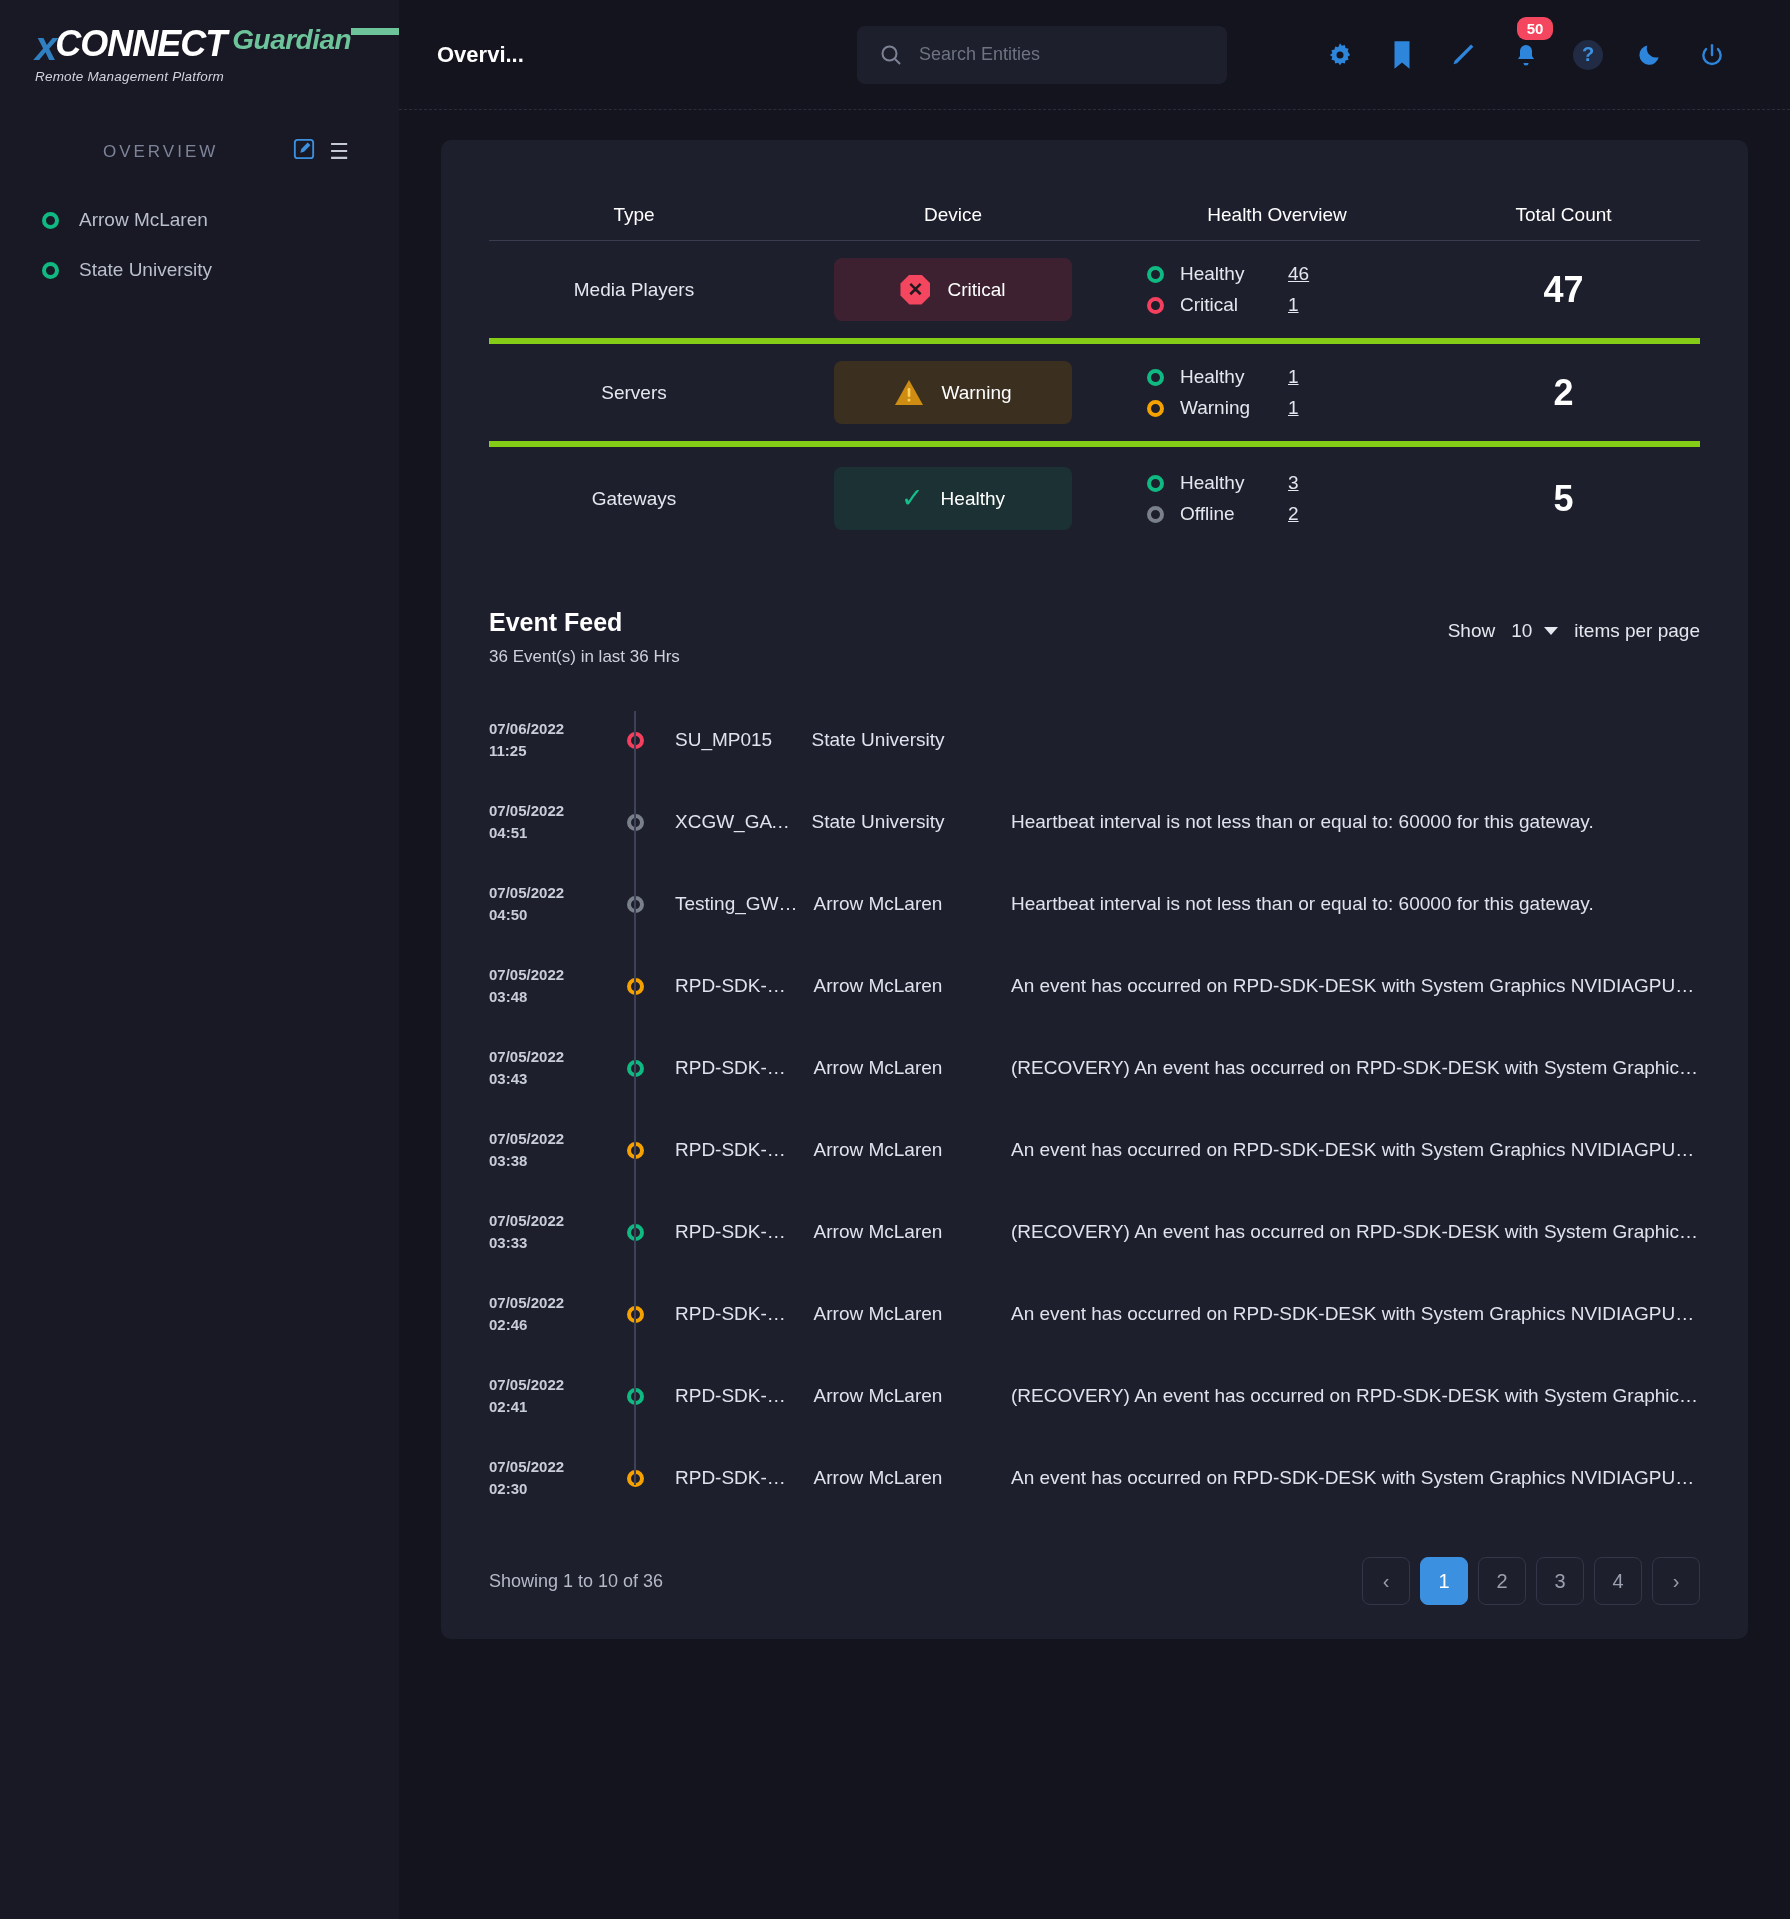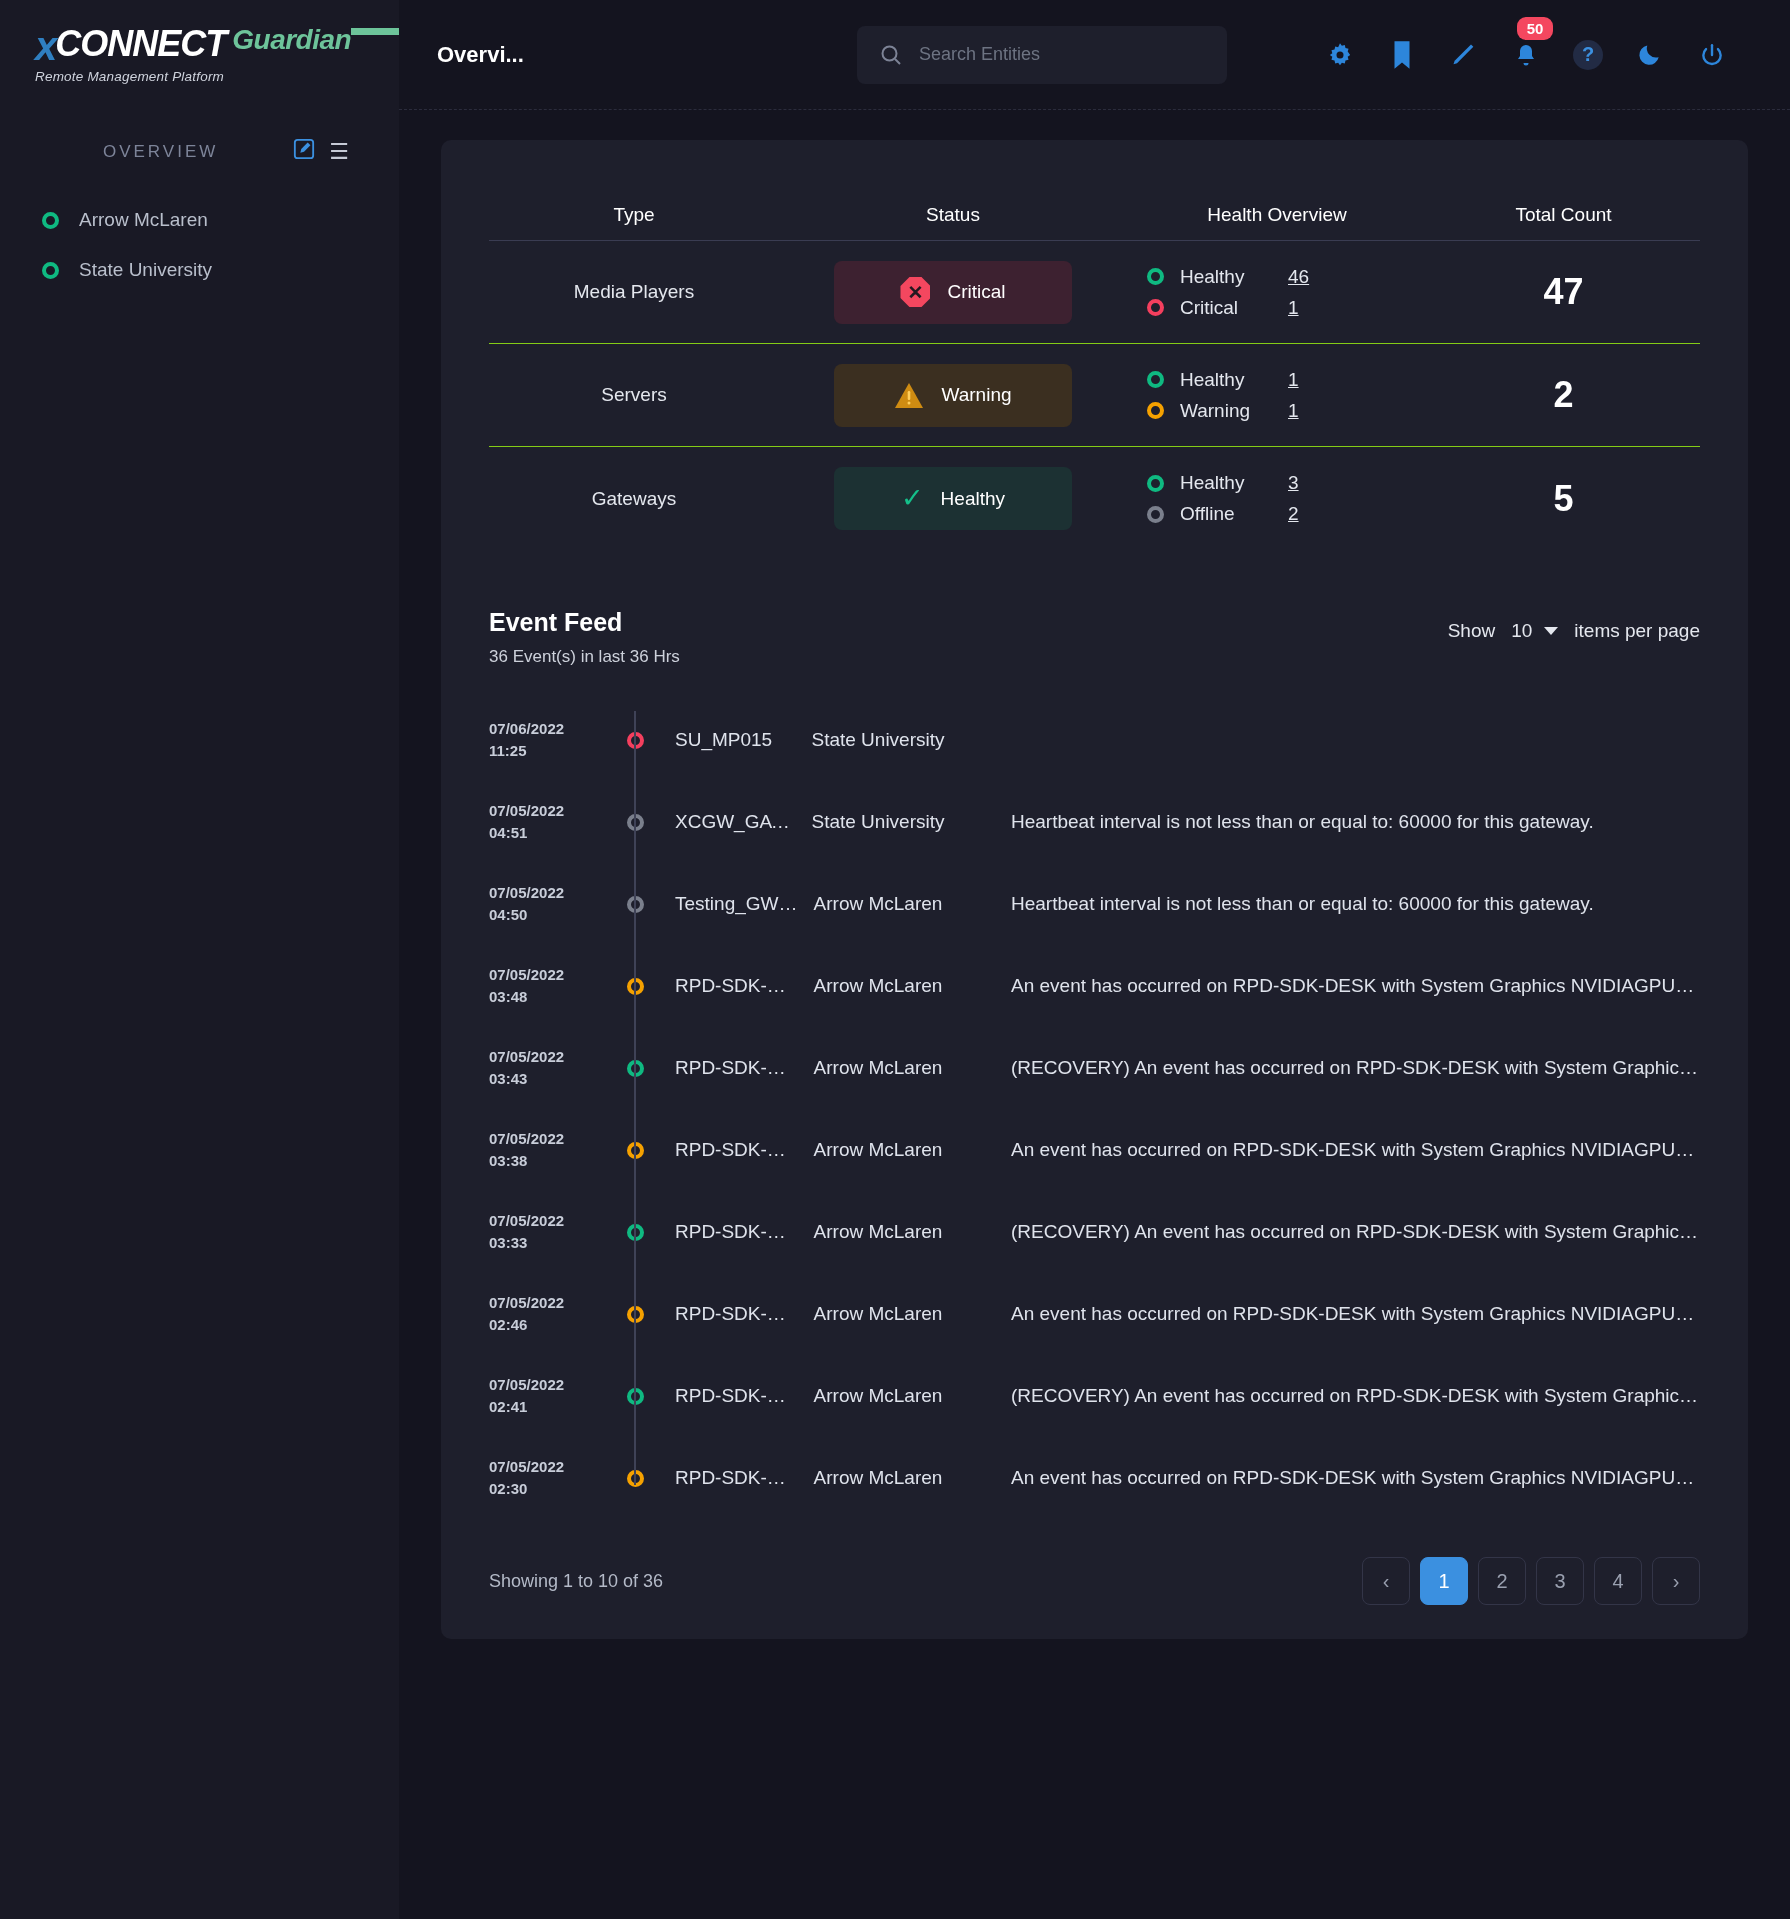--- a/index.html
+++ b/index.html
@@ -97,21 +97,21 @@
     width: 58px; height: 58px; border-radius: 9px;
     display: flex; align-items: center; justify-content: center; cursor: pointer;
   }
   .vt-btn.active { background: #3b90e0; }
   .vt-btn.idle { background: #333548; }
 
   
   .dh-table { width: 100%; margin-top: 26px; }
   .dh-row { display: flex; align-items: center; }
   .dh-head { padding-bottom: 14px; border-bottom: 1px solid #3a3c52; }
-  .dh-body-row { border-bottom: 1px solid #84cc16; min-height: 103px; }
+  .dh-body-row { border-bottom: 6px solid #84cc16; min-height: 103px; }
   .dh-body-row:last-child { border-bottom: none; }
   .c-type { width: 290px; text-align: center; font-size: 19px; color: #e4e7ee; }
   .c-status { width: 348px; display: flex; justify-content: center; font-size: 19px; color: #e4e7ee; }
   .c-health { width: 300px; display: flex; flex-direction: column; gap: 9px; font-size: 19px; color: #e4e7ee; padding-left: 20px; }
   .c-total { flex: 1; text-align: center; font-size: 19px; color: #e4e7ee; }
   .dh-head .c-type, .dh-head .c-status, .dh-head .c-health, .dh-head .c-total { color: #fff; }
   .dh-head .c-health { align-items: center; padding-left: 0; }
 
   .status-pill {
     width: 238px; height: 63px; border-radius: 8px;
@@ -270,21 +270,21 @@
       </div>
     </header>
 
     <div class="content">
       <div class="card">
 
 
         <div class="dh-table">
           <div class="dh-row dh-head">
             <div class="c-type">Type</div>
-            <div class="c-status">Status</div>
+            <div class="c-status">Device</div>
             <div class="c-health">Health Overview</div>
             <div class="c-total">Total Count</div>
           </div>
 
           <div class="dh-row dh-body-row">
             <div class="c-type">Media Players</div>
             <div class="c-status">
               <div class="status-pill critical">
                 <span class="octagon">✕</span>
                 <span>Critical</span>

